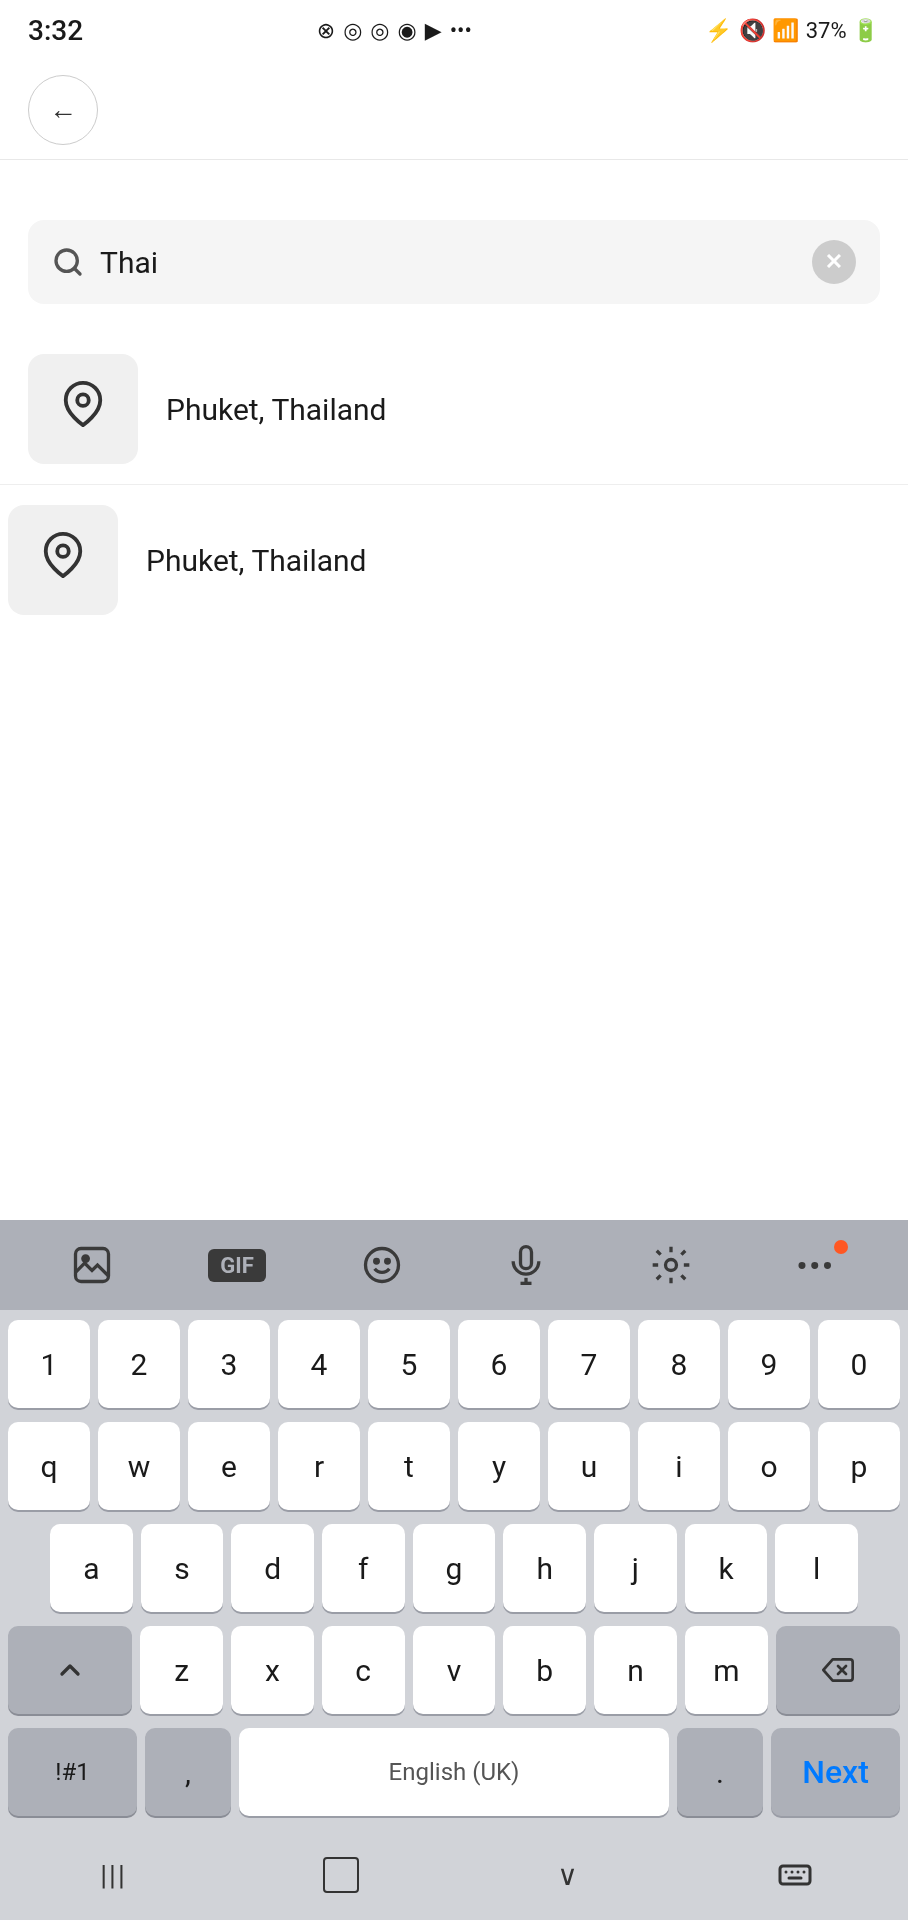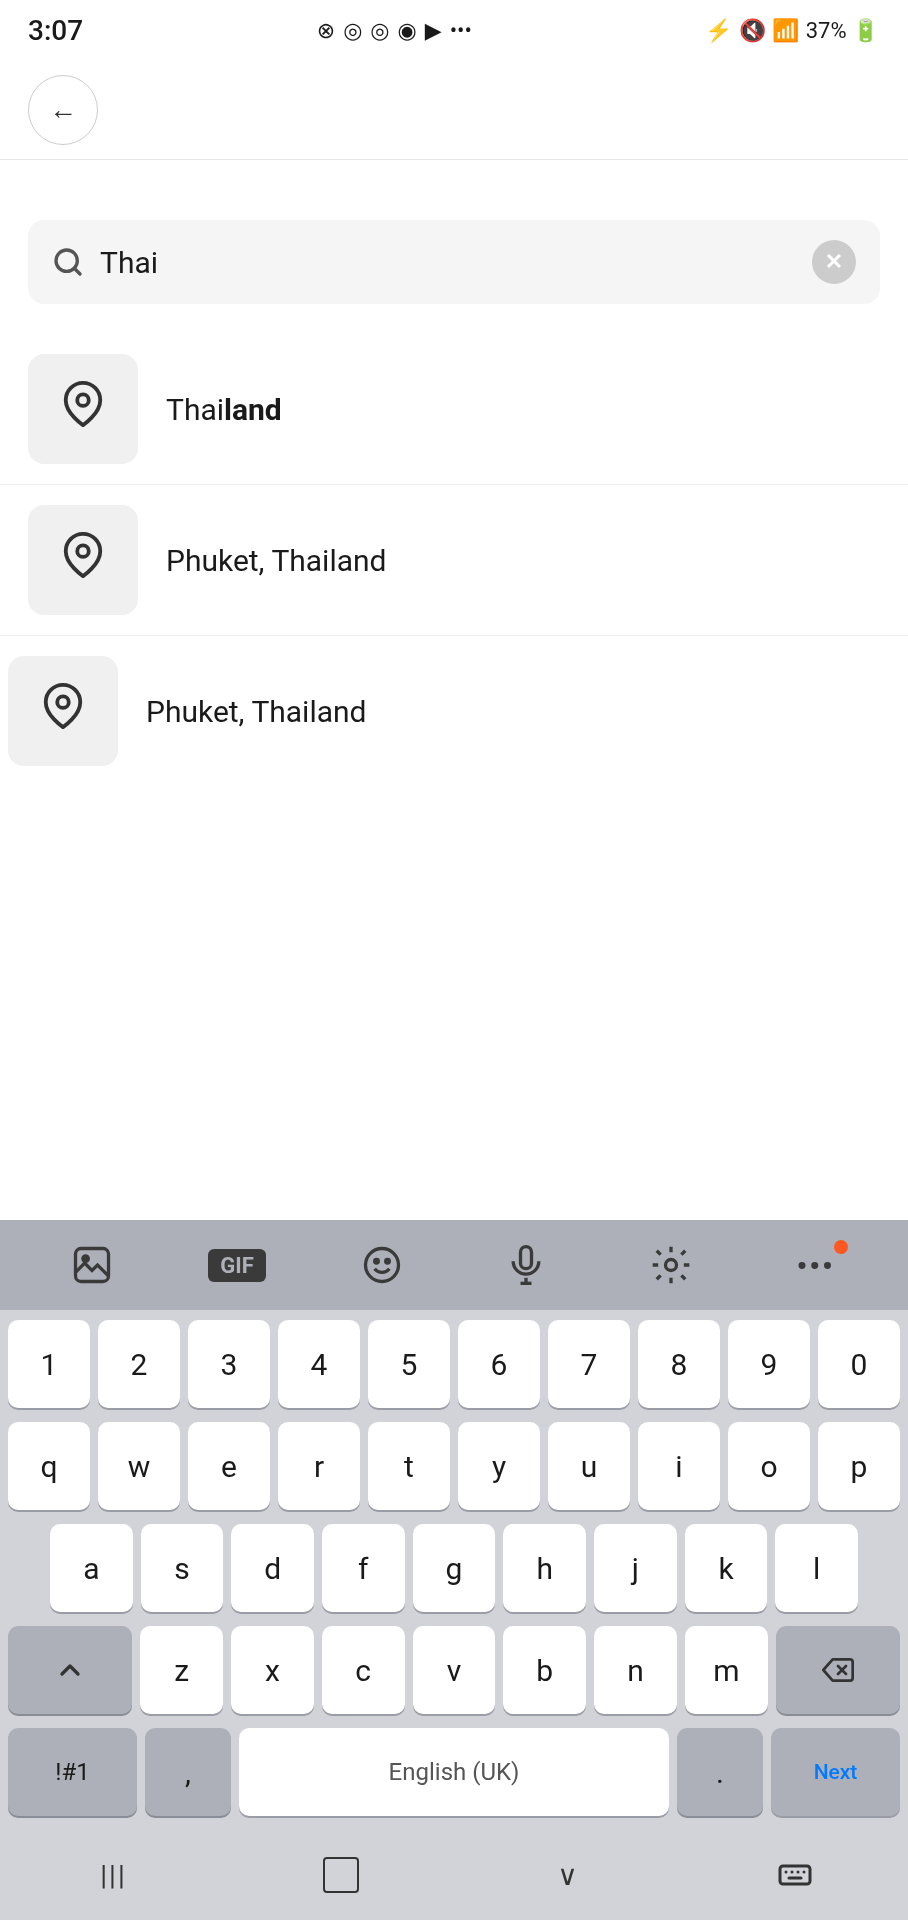--- a/index.html
+++ b/index.html
@@ -263,21 +263,21 @@
       user-select: none;
     }
     .key.dark {
       background: #adb0b8;
       color: #1a1a1a;
       box-shadow: 0 2px 0 #8a8d96;
     }
     .key.action-blue {
       background: #adb0b8;
       color: #007aff;
-      font-size: 21px;
+      font-size: 32px;
       font-weight: 500;
     }
     .key.spacebar {
       flex: 4;
       font-size: 24px;
       color: #555;
     }
     .key.backspace {
       background: #adb0b8;
       box-shadow: 0 2px 0 #8a8d96;
@@ -304,21 +304,21 @@
       justify-content: center;
       cursor: pointer;
       color: #333;
       font-size: 32px;
     }
   </style>
 </head>
 <body>
 
 <div class="status-bar">
-  <span class="status-time">3:07</span>
+  <span class="status-time">3:32</span>
   <div class="status-icons">
     <span>⊗</span>
     <span>◎</span>
     <span>◎</span>
     <span>◉</span>
     <span>▶</span>
     <span>•••</span>
   </div>
   <div class="status-right">
     <span>⚡</span>
@@ -347,33 +347,20 @@
     </div>
     <span class="search-input-text">Thai</span>
     <div class="clear-button">
       <span class="clear-icon">✕</span>
     </div>
   </div>
 </div>
 
 <div class="results-list">
 
-  <div class="result-item">
-    <div class="location-icon-wrap">
-      <span class="location-icon">
-        <svg width="46" height="46" viewBox="0 0 24 24" fill="none" stroke="#333" stroke-width="2" stroke-linecap="round" stroke-linejoin="round">
-          <path d="M21 10c0 7-9 13-9 13s-9-6-9-13a9 9 0 0 1 18 0z"></path>
-          <circle cx="12" cy="10" r="3"></circle>
-        </svg>
-      </span>
-    </div>
-    <span class="result-text">
-      <span class="highlight">Thai</span><span class="bold">land</span>
-    </span>
-  </div>
 
   <div class="result-item">
     <div class="location-icon-wrap">
       <span class="location-icon">
         <svg width="46" height="46" viewBox="0 0 24 24" fill="none" stroke="#333" stroke-width="2" stroke-linecap="round" stroke-linejoin="round">
           <path d="M21 10c0 7-9 13-9 13s-9-6-9-13a9 9 0 0 1 18 0z"></path>
           <circle cx="12" cy="10" r="3"></circle>
         </svg>
       </span>
     </div>

